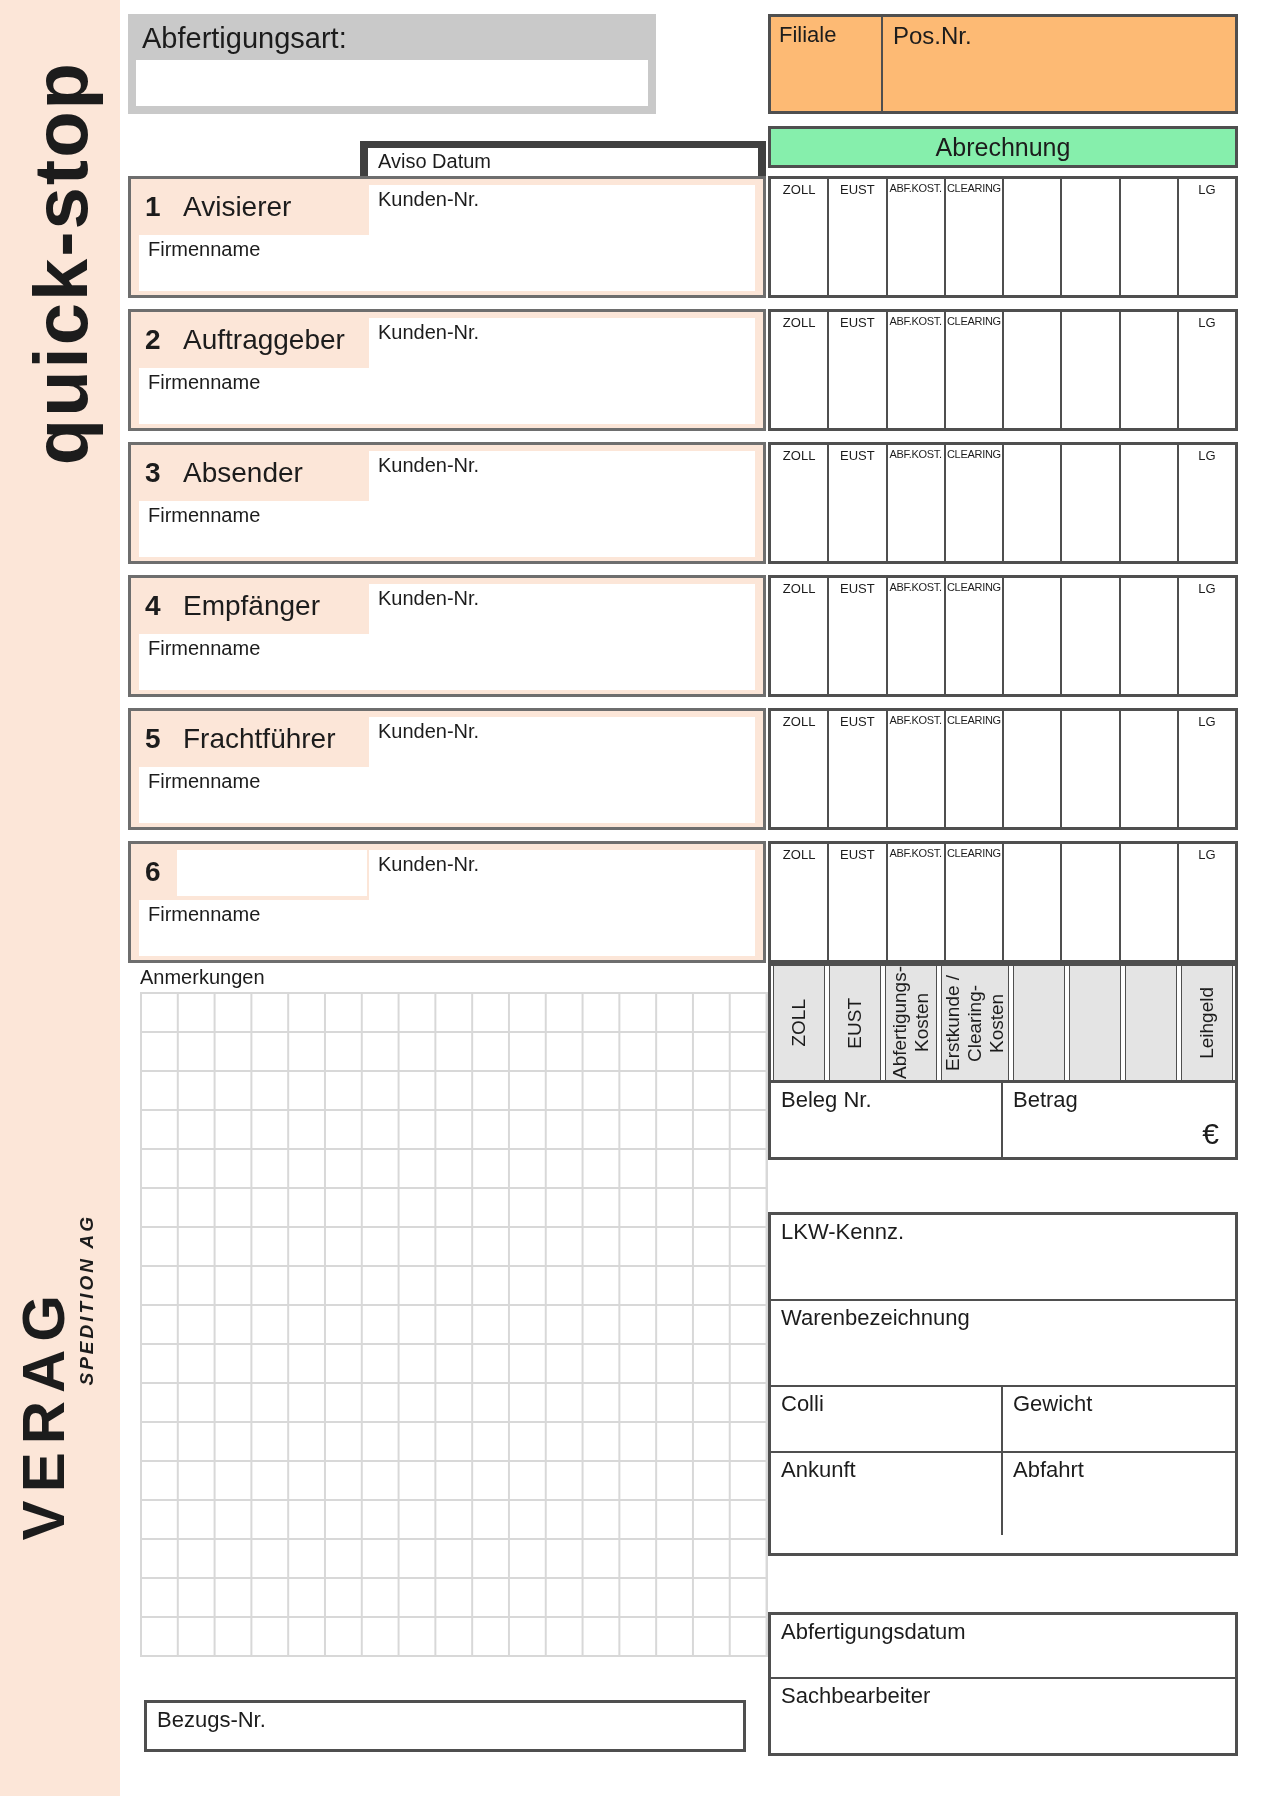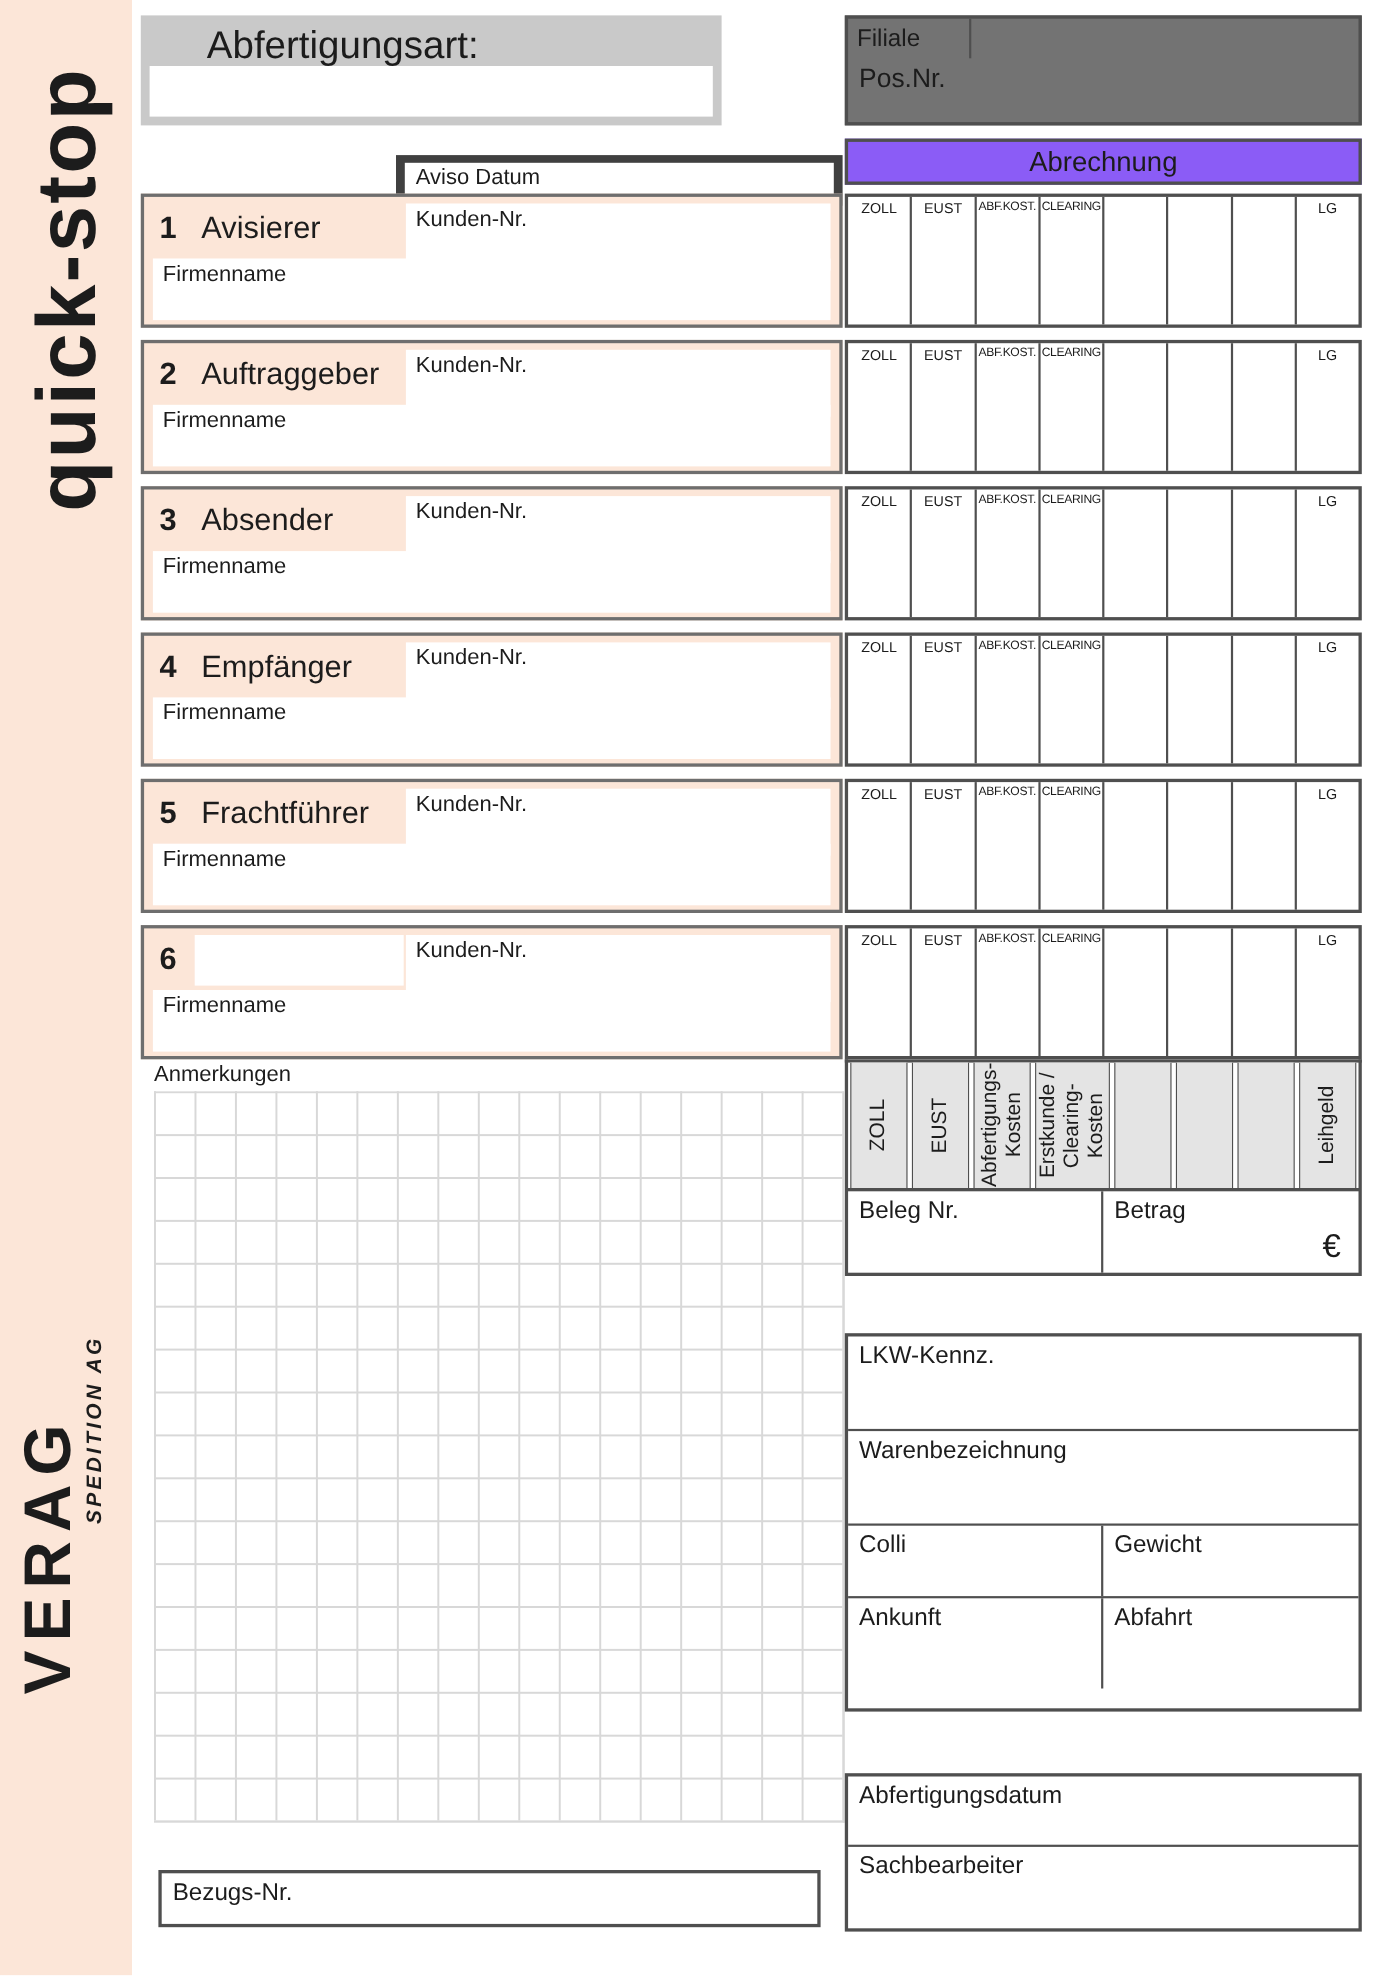--- a/index.html
+++ b/index.html
@@ -14,35 +14,35 @@
   .logo-quick span{font-size:76px;font-weight:700;letter-spacing:2px;}
   .logo-verag{position:absolute;left:6px;top:1258px;width:74px;height:312px;
               display:flex;align-items:center;justify-content:center;}
   .logo-verag span{font-size:60px;font-weight:700;letter-spacing:8px;}
   .logo-sped{position:absolute;left:72px;top:1214px;width:30px;height:352px;
              display:flex;align-items:flex-start;justify-content:center;}
   .logo-sped span{font-size:19px;font-weight:700;font-style:italic;letter-spacing:3px;}
 
   
   .gray-box{position:absolute;left:128px;top:14px;width:528px;height:100px;background:#c9c9c9;}
-  .gray-box .glabel{position:absolute;left:14px;top:8px;font-size:35px;margin-left:46px;}
+  .gray-box .glabel{position:absolute;left:14px;top:8px;font-size:29px;}
   .gray-box .ginput{position:absolute;left:8px;top:46px;right:8px;bottom:8px;background:#fff;}
 
   .filiale-box{position:absolute;left:768px;top:14px;width:470px;height:100px;
-               border:3px solid #4f4f4f;background:#737373;box-sizing:border-box;display:flex;flex-direction:column;}
+               border:3px solid #4f4f4f;background:#fdba74;box-sizing:border-box;display:flex;}
   .filiale-cell{width:112px;border-right:2px solid #4f4f4f;padding:5px 8px;font-size:22px;box-sizing:border-box;}
   .posnr-cell{flex:1;padding:5px 10px;font-size:24px;}
 
   
   .aviso{position:absolute;left:360px;top:141px;width:406px;height:46px;background:#404040;}
   .aviso .ainput{position:absolute;left:8px;top:7px;right:8px;bottom:0;background:#fff;}
   .aviso .alabel{position:absolute;left:10px;top:2px;font-size:20px;}
 
   
-  .abr-head{position:absolute;left:768px;top:126px;width:470px;height:42px;background:#8b5cf6;
+  .abr-head{position:absolute;left:768px;top:126px;width:470px;height:42px;background:#86efac;
             border:3px solid #4f4f4f;box-sizing:border-box;display:flex;align-items:center;justify-content:center;
             font-size:25px;}
 
   
   .section{position:absolute;left:128px;width:638px;height:122px;background:#fce6d8;
            border:3px solid #6e6e6e;box-sizing:border-box;}
   .sec-num{position:absolute;left:14px;top:12px;font-size:28px;font-weight:700;}
   .sec-title{position:absolute;left:52px;top:12px;font-size:28px;}
   .kunden-field{position:absolute;left:238px;top:6px;right:8px;height:61px;background:#fff;}
   .firma-field{position:absolute;left:8px;top:56px;right:8px;height:56px;background:#fff;}

